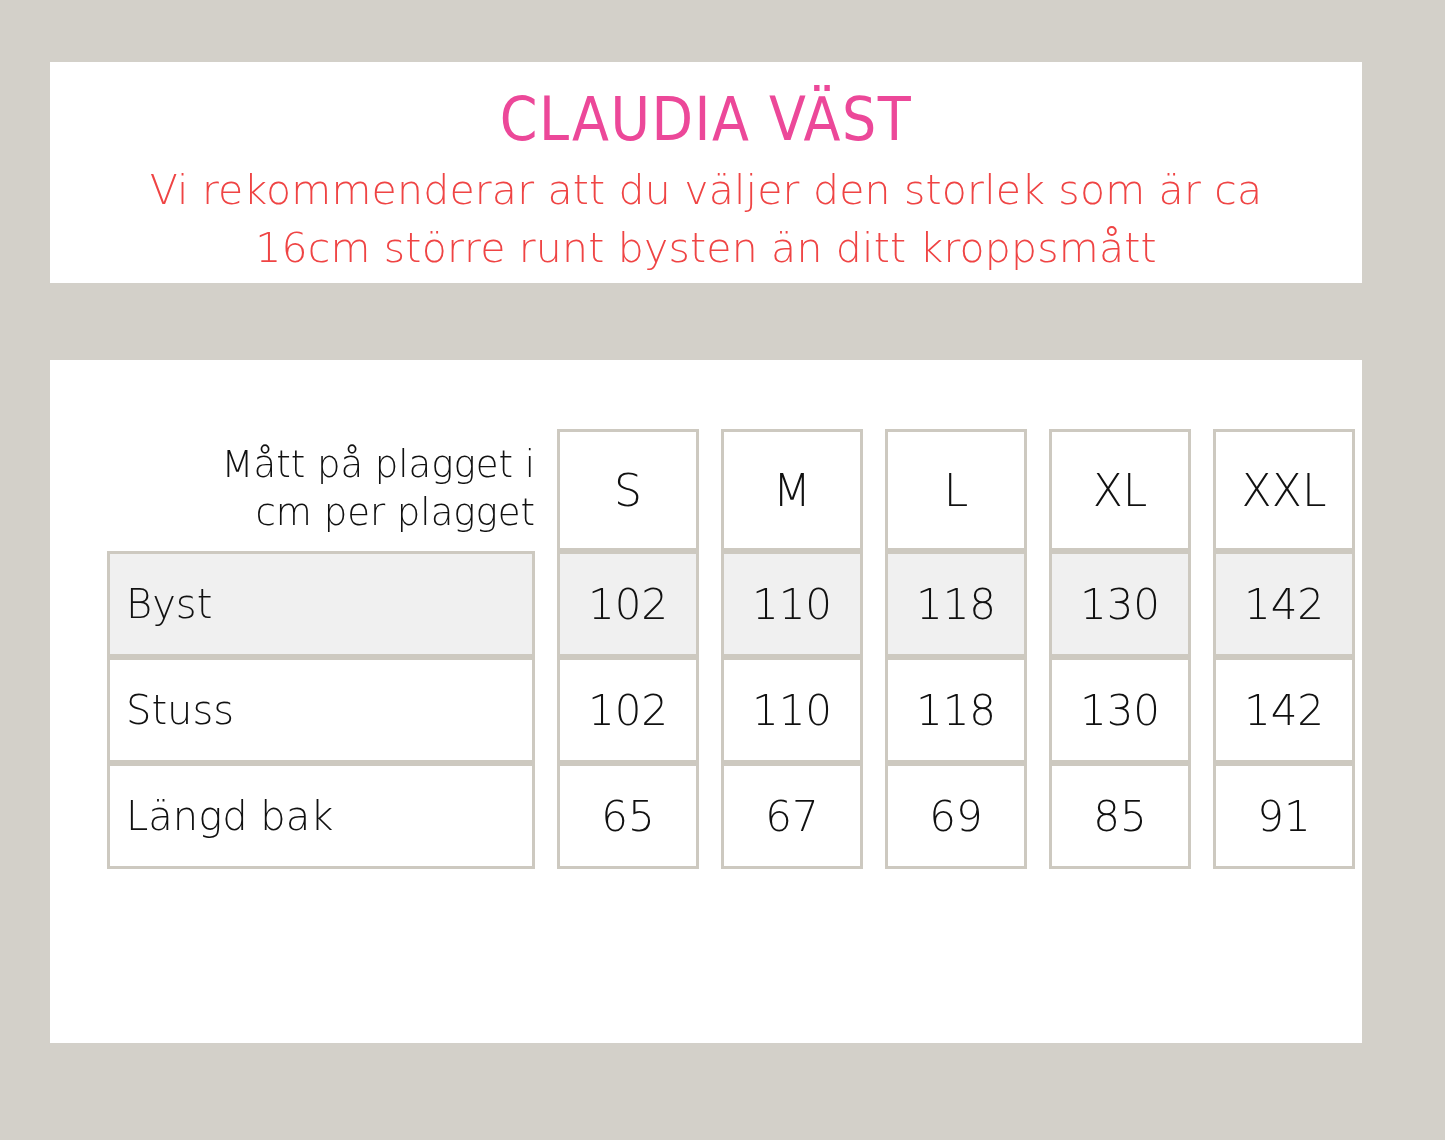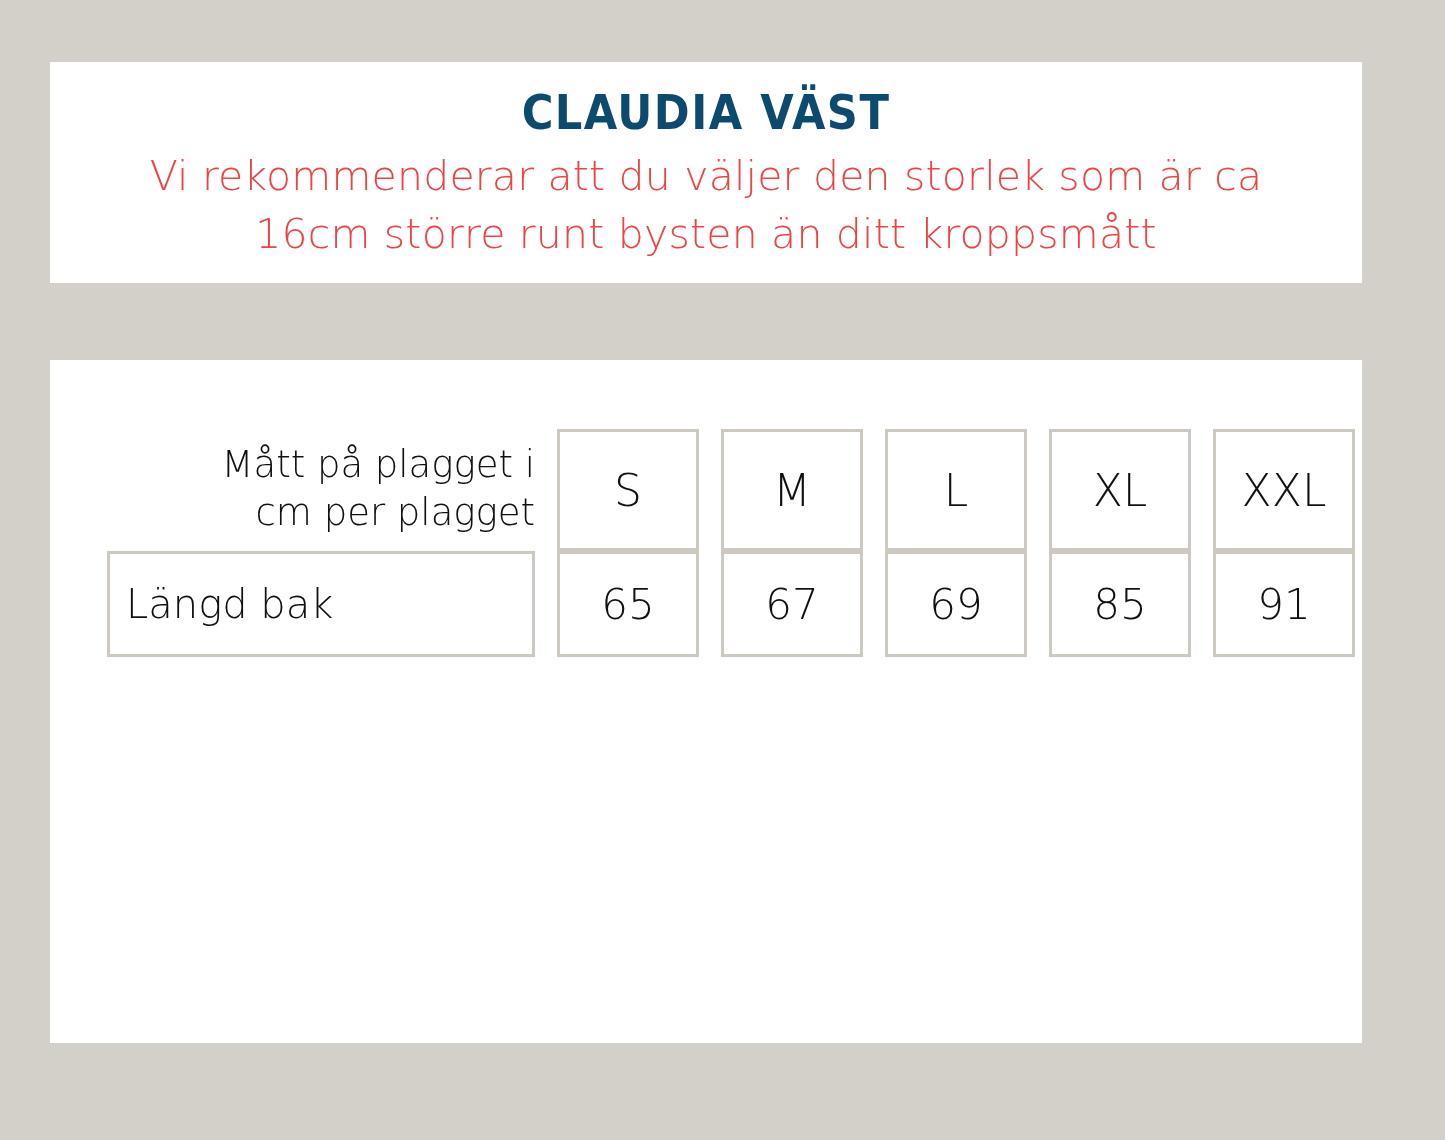--- a/index.html
+++ b/index.html
@@ -25,24 +25,24 @@
     height: 221px;
     background: #ffffff;
     display: flex;
     flex-direction: column;
     align-items: center;
     justify-content: flex-start;
     padding-top: 22px;
   }
 
   .chart-title {
-    font-size: 48px;
-    font-weight: 700;
+    font-size: 60px;
+    font-weight: 400;
     letter-spacing: 1.5px;
-    color: #0c4a6e;
+    color: #ec4899;
     line-height: 1.18;
     white-space: nowrap;
     font-stretch: condensed;
   }
 
   .chart-subtitle {
     font-size: 41px;
     font-weight: 300;
     color: #ef4444;
     line-height: 1.42;
@@ -161,20 +161,36 @@
           <span class="cl-line">cm per plagget</span>
         </th>
         <th class="size-head">S</th>
         <th class="size-head">M</th>
         <th class="size-head">L</th>
         <th class="size-head">XL</th>
         <th class="size-head">XXL</th>
       </tr>
     </thead>
     <tbody>
+      <tr class="shaded">
+        <td class="row-label">Byst</td>
+        <td class="row-value">102</td>
+        <td class="row-value">110</td>
+        <td class="row-value">118</td>
+        <td class="row-value">130</td>
+        <td class="row-value">142</td>
+      </tr>
+      <tr class="plain">
+        <td class="row-label">Stuss</td>
+        <td class="row-value">102</td>
+        <td class="row-value">110</td>
+        <td class="row-value">118</td>
+        <td class="row-value">130</td>
+        <td class="row-value">142</td>
+      </tr>
       <tr class="plain">
         <td class="row-label">Längd bak</td>
         <td class="row-value">65</td>
         <td class="row-value">67</td>
         <td class="row-value">69</td>
         <td class="row-value">85</td>
         <td class="row-value">91</td>
       </tr>
     </tbody>
   </table>

